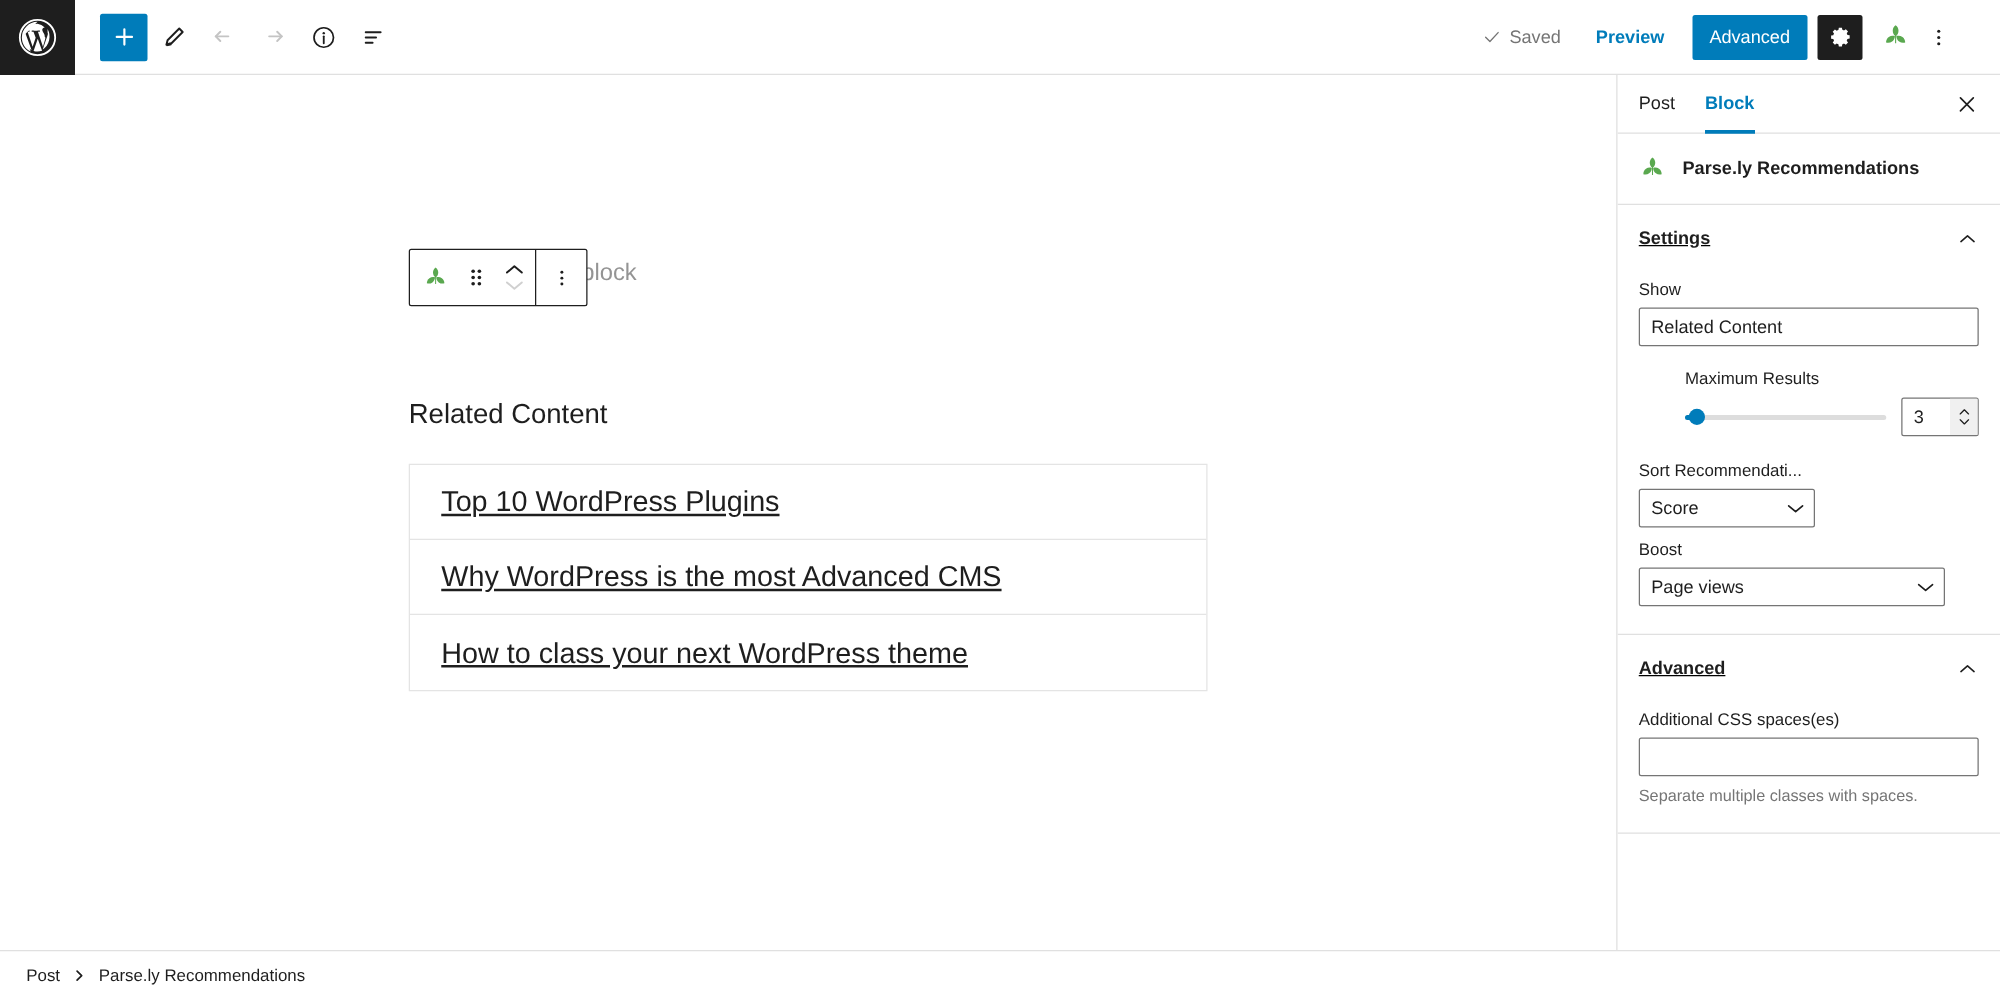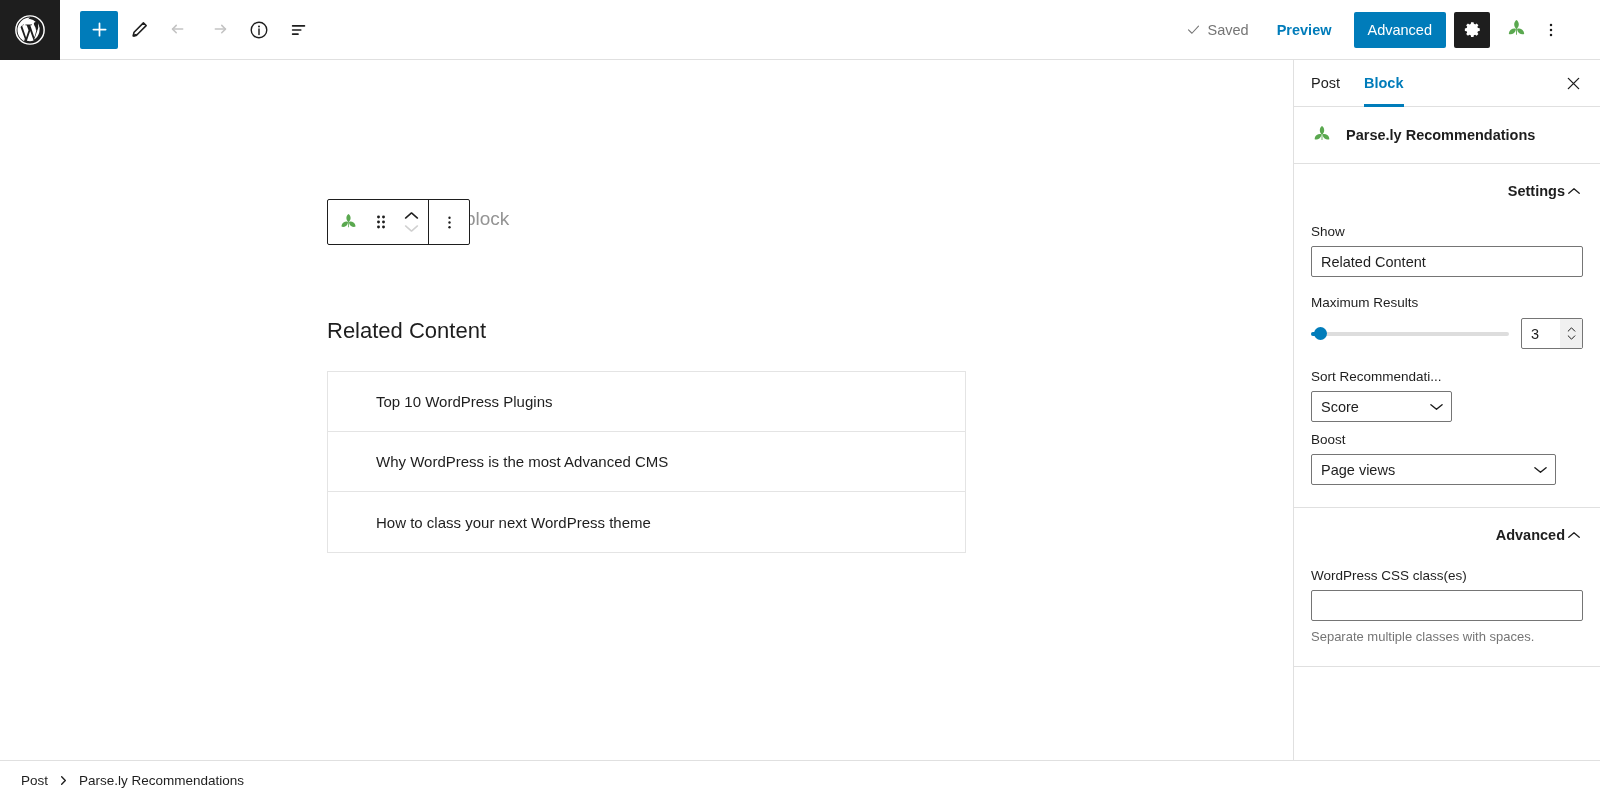--- a/index.html
+++ b/index.html
@@ -106,22 +106,22 @@
   .rec-list {
     position: absolute; left: 327px; top: 311px; width: 639px;
     border: 1px solid #e4e4e4; background: #fff;
   }
   .rec-item {
     height: 60px; display: flex; align-items: center; padding-left: 25px;
     border-bottom: 1px solid #e4e4e4;
   }
   .rec-item:last-child { border-bottom: none; }
   .rec-link {
-    font-size: 15px; color: #1e1e1e; 
-    text-underline-offset: 2px; cursor: pointer; margin-left: 23px;
+    font-size: 23px; color: #1e1e1e; text-decoration: underline;
+    text-underline-offset: 2px; cursor: pointer;
   }
 
   
   .sidebar {
     position: absolute; top: 60px; right: 0; width: 307px; bottom: 40px;
     background: #fff; border-left: 1px solid #e0e0e0;
     overflow: hidden;
   }
   .sb-tabs {
     height: 47px; display: flex; align-items: stretch;
@@ -144,22 +144,22 @@
     width: 34px; height: 34px; background: none; border: none; cursor: pointer;
     display: flex; align-items: center; justify-content: center; padding: 0;
   }
   .sb-blockcard {
     height: 57px; display: flex; align-items: center; gap: 13px;
     padding: 0 17px; border-bottom: 1px solid #e0e0e0;
   }
   .sb-blockcard .name { font-size: 14.5px; font-weight: 600; color: #1e1e1e; }
   .panel { border-bottom: 1px solid #e0e0e0; padding: 0 17px 22px 17px; }
   .panel-hdr {
-    height: 47px; display: flex; align-items: center; justify-content: flex-end;
-    cursor: pointer; margin-top: 3px;
+    height: 47px; display: flex; align-items: center; justify-content: space-between;
+    cursor: pointer; margin-top: 3px; text-decoration: underline;
   }
   .panel-hdr .t { font-size: 14.5px; font-weight: 600; color: #1e1e1e; }
   .fld { margin-top: 10px; }
   .fld-label { display: block; font-size: 13.5px; color: #1e1e1e; margin-bottom: 7px; }
   .txt-input {
     width: 100%; height: 31px; border: 1px solid #757575; border-radius: 2px;
     padding: 0 9px; font-size: 14.5px; color: #1e1e1e;
     font-family: inherit; background: #fff;
   }
   .slider-row { display: flex; align-items: center; gap: 12px; margin-top: 8px; }
@@ -400,21 +400,21 @@
         <svg width="18" height="18" viewBox="0 0 24 24" aria-hidden="true">
           <path d="M5 15l7-6 7 6" fill="none" stroke="#1e1e1e" stroke-width="1.7" stroke-linecap="round" stroke-linejoin="round"></path>
         </svg>
       </div>
 
       <div class="fld">
         <label class="fld-label">Show</label>
         <input class="txt-input" type="text" value="Related Content" style="">
       </div>
 
-      <div class="fld" style="margin-top:18px;">
+      <div class="fld" style="margin-top:18px;margin-left:37px;">
         <label class="fld-label">Maximum Results</label>
         <div class="slider-row">
           <div class="slider-wrap">
             <div class="slider-track"></div>
             <div class="slider-fill"></div>
             <div class="slider-thumb"></div>
           </div>
           <div class="num-wrap">
             <span class="num-val">3</span>
             <div class="num-spin">
@@ -460,21 +460,21 @@
     </div>
 
     <div class="panel">
       <div class="panel-hdr">
         <span class="t">Advanced</span>
         <svg width="18" height="18" viewBox="0 0 24 24" aria-hidden="true">
           <path d="M5 15l7-6 7 6" fill="none" stroke="#1e1e1e" stroke-width="1.7" stroke-linecap="round" stroke-linejoin="round"></path>
         </svg>
       </div>
       <div class="fld">
-        <label class="fld-label">WordPress CSS class(es)</label>
+        <label class="fld-label">Additional CSS spaces(es)</label>
         <input class="txt-input" type="text" value="" style="">
         <div class="help-txt">Separate multiple classes with spaces.</div>
       </div>
     </div>
   </div>
 
   <div class="footer">
     <span class="crumb">Post</span>
     <span class="crumb-sep">
       <svg width="11" height="11" viewBox="0 0 12 12" aria-hidden="true">

